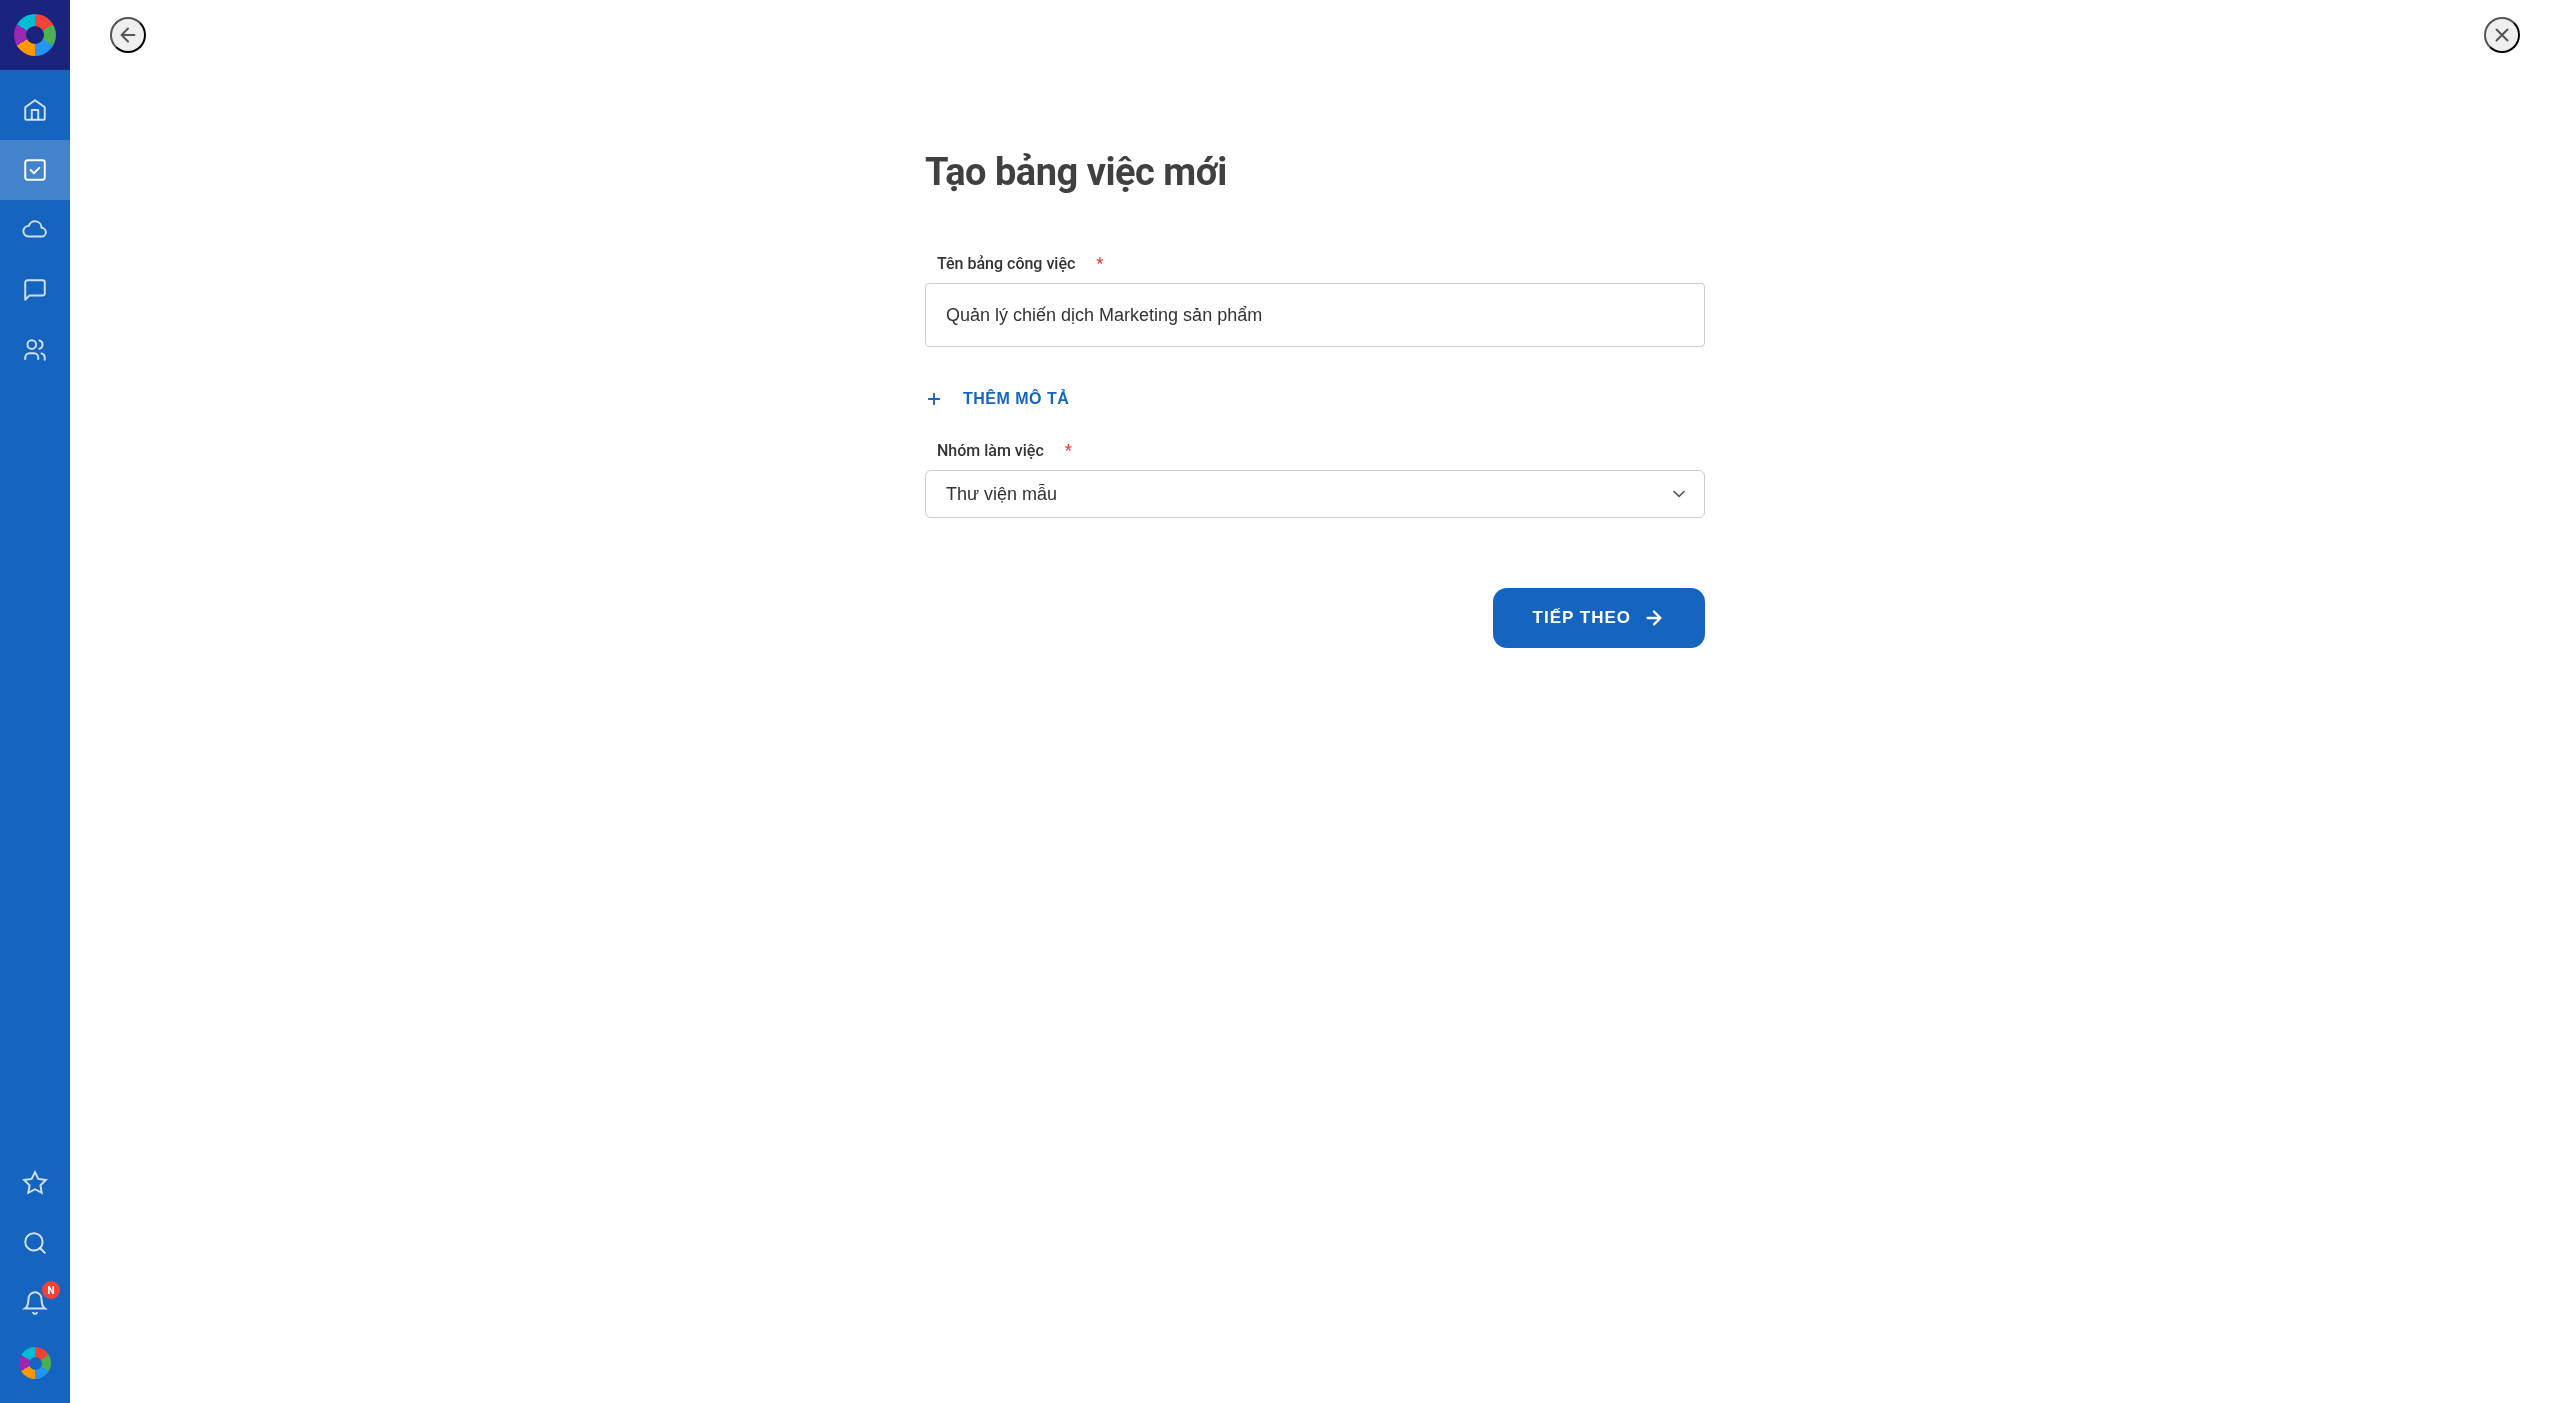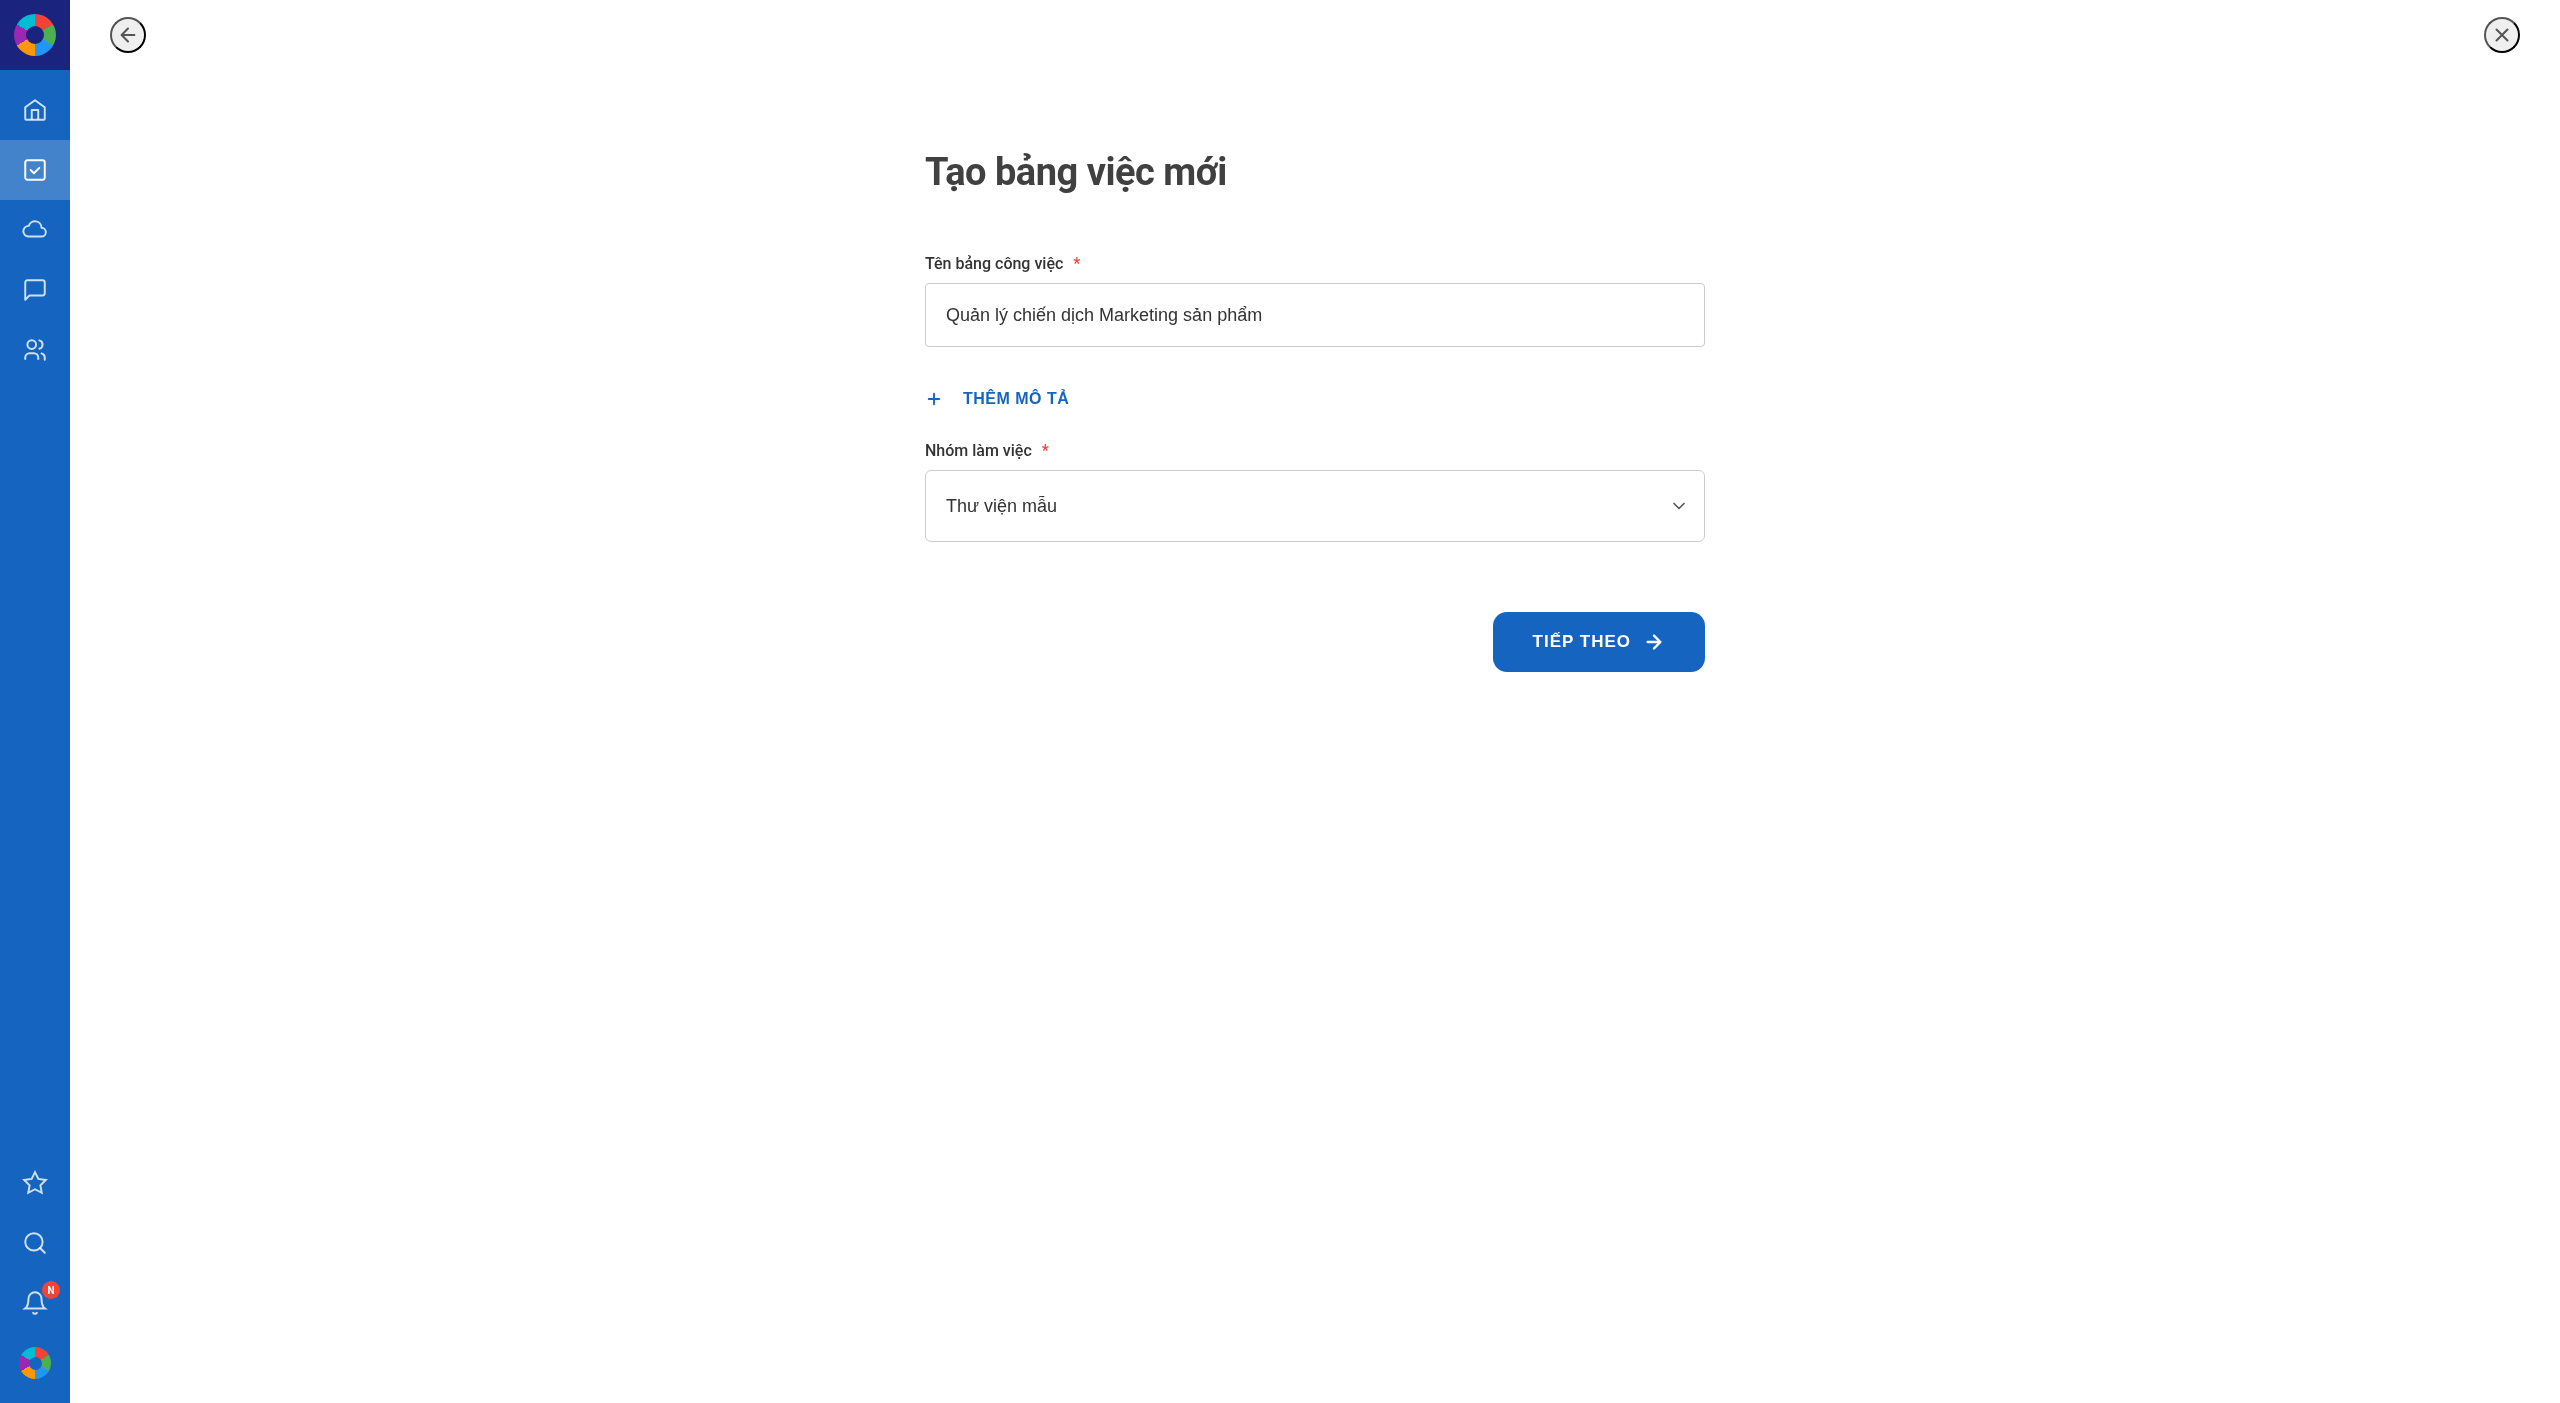--- a/index.html
+++ b/index.html
@@ -172,21 +172,22 @@
       margin-bottom: 30px;
     }
 
     .form-label {
       font-size: 16px;
       font-weight: 500;
       color: #333;
       margin-bottom: 10px;
       display: flex;
       align-items: center;
-      gap: 10px;
+      gap: 21px;
+      margin-left: 12px;
     }
 
     .required-star {
       color: #F44336;
       font-size: 16px;
     }
 
     .form-input {
       width: 100%;
       height: 64px;
@@ -215,21 +216,21 @@
       margin-bottom: 25px;
     }
 
     .select-wrapper {
       position: relative;
       width: 100%;
     }
 
     .form-select {
       width: 100%;
-      height: 72px;
+      height: 48px;
       border: 1.5px solid #ccc;
       border-radius: 6px;
       padding: 0 20px;
       font-size: 18px;
       color: #333;
       appearance: none;
       background: white;
       cursor: pointer;
       outline: none;
     }

